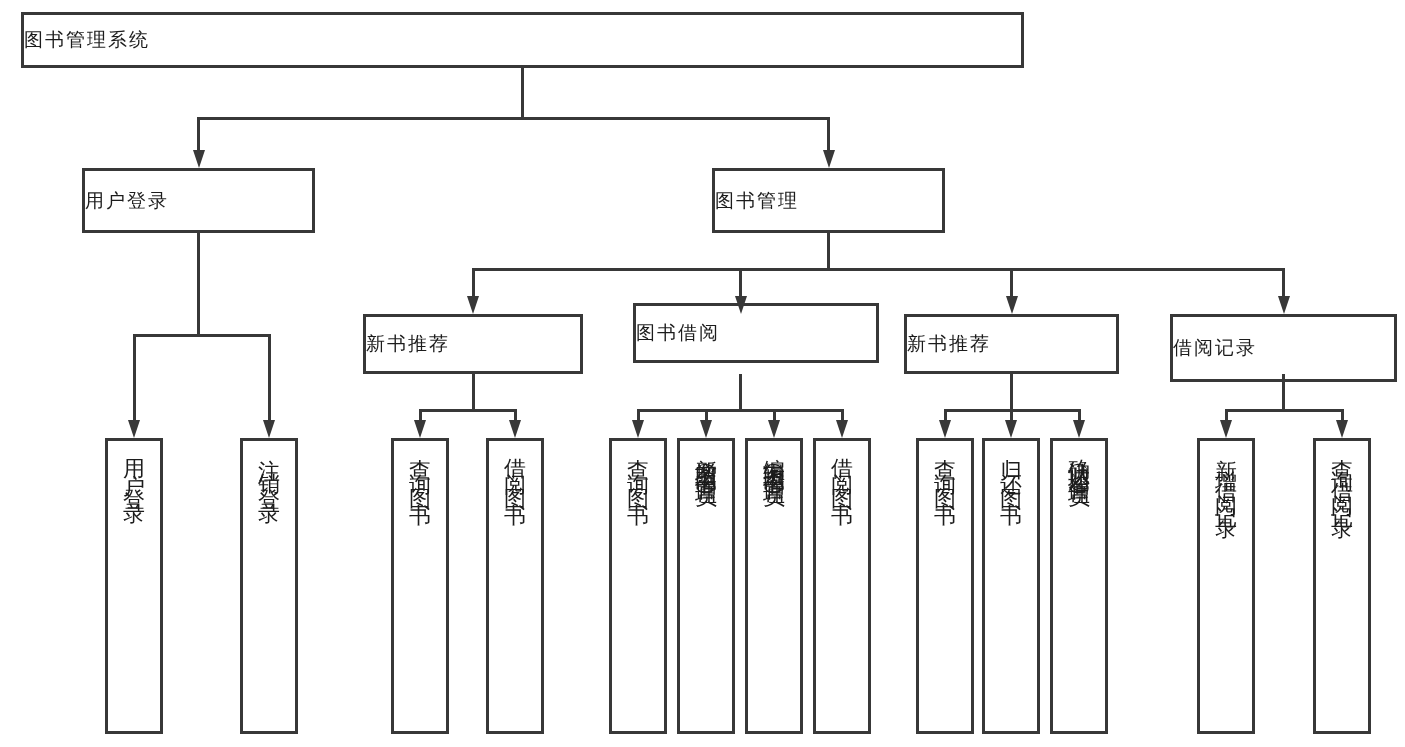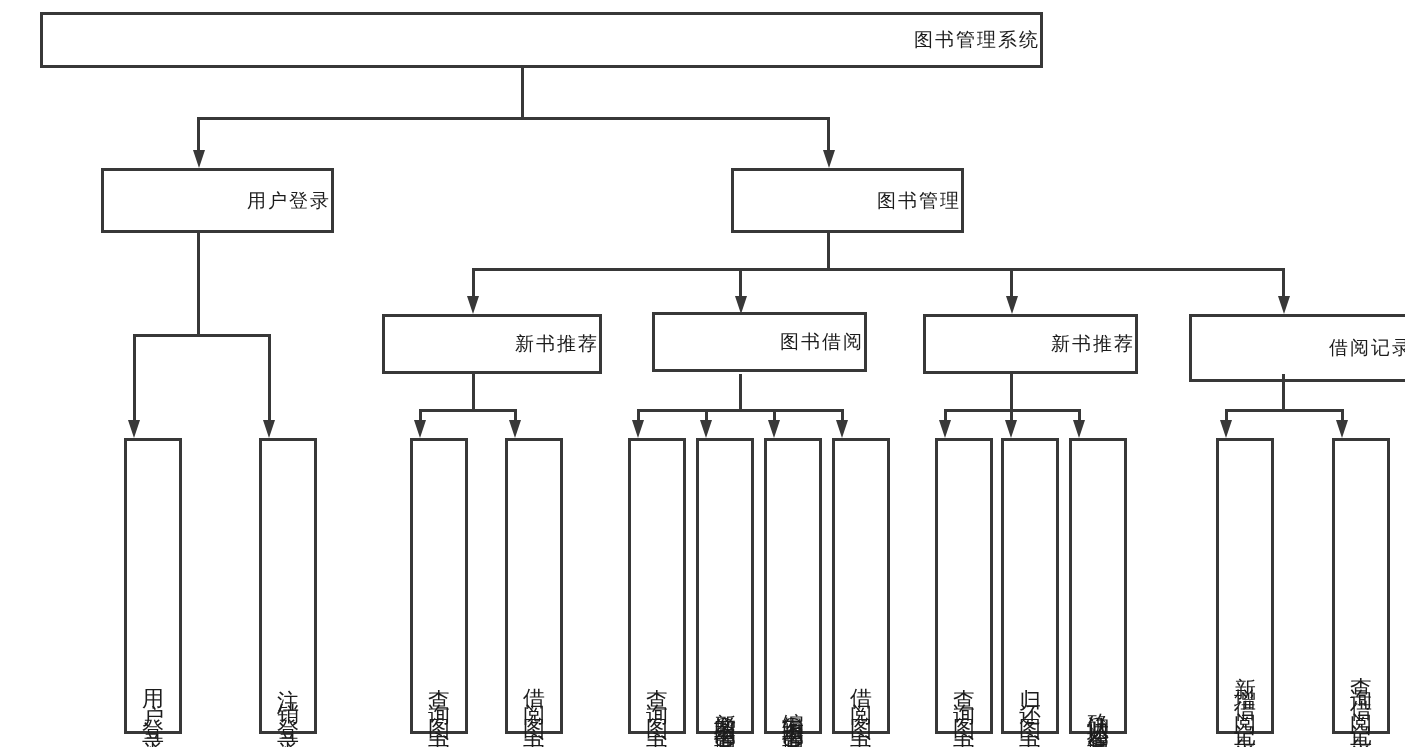--- a/index.html
+++ b/index.html
@@ -10,21 +10,21 @@
   }
   html,body{margin:0;padding:0;background:var(--background);}
   body{font-family:"Liberation Sans","DejaVu Sans",sans-serif;color:var(--text);}
   #stage{position:relative;width:1405px;height:747px;background:var(--background);overflow:hidden;}
 
   .box{
     position:absolute;
     box-sizing:border-box;
     border:3px solid var(--line);
     background:var(--background);
-    display:flex;align-items:center;justify-content:flex-end;margin-left:19px;
+    display:flex;align-items:center;justify-content:flex-start;
   }
   .hbox{font-size:19px;letter-spacing:2px;white-space:nowrap;}
   .vbox{
     writing-mode:vertical-rl;
     text-orientation:mixed;
     font-size:22px;
     line-height:1;
   }
   .ls-a{letter-spacing:15px;}
   .ls-b{letter-spacing:12px;}
@@ -63,21 +63,21 @@
   </div>
 
   <div class="box hbox" style="left:363px;top:314px;width:220px;height:60px;">
     <span>新书推荐</span>
   </div>
 
   <div class="box hbox" style="left:712px;top:168px;width:233px;height:65px;">
     <span>图书管理</span>
   </div>
 
-  <div class="box hbox" style="left:633px;top:312px;width:215px;height:60px;">
+  <div class="box hbox" style="left:633px;top:303px;width:246px;height:60px;">
     <span>图书借阅</span>
   </div>
 
   <div class="box hbox" style="left:904px;top:314px;width:215px;height:60px;">
     <span>新书推荐</span>
   </div>
 
   <div class="box hbox" style="left:1170px;top:314px;width:227px;height:68px;">
     <span>借阅记录</span>
   </div>

